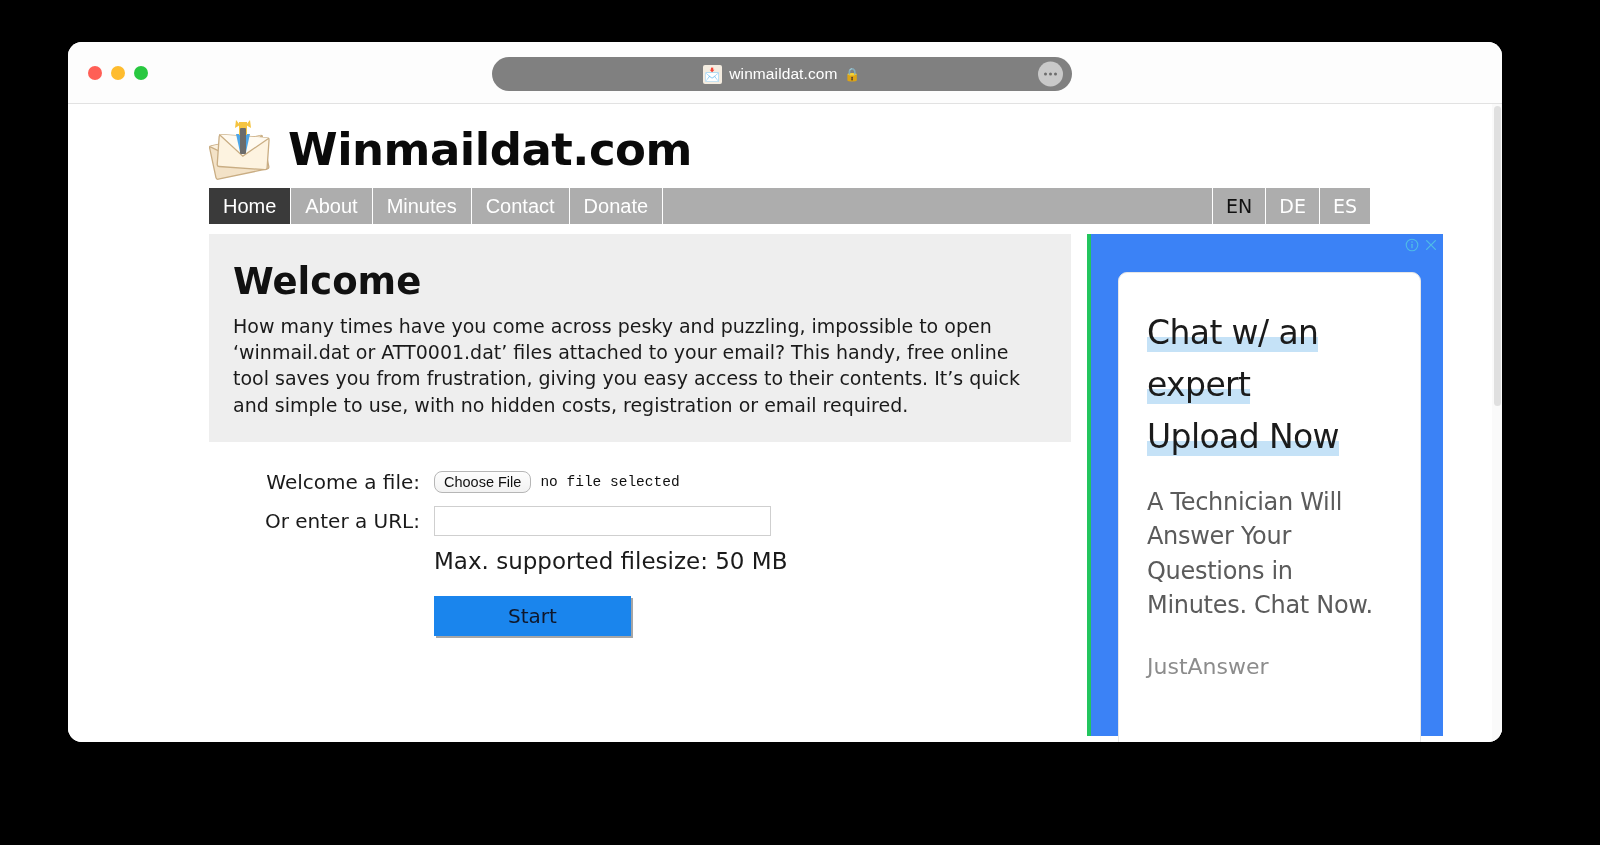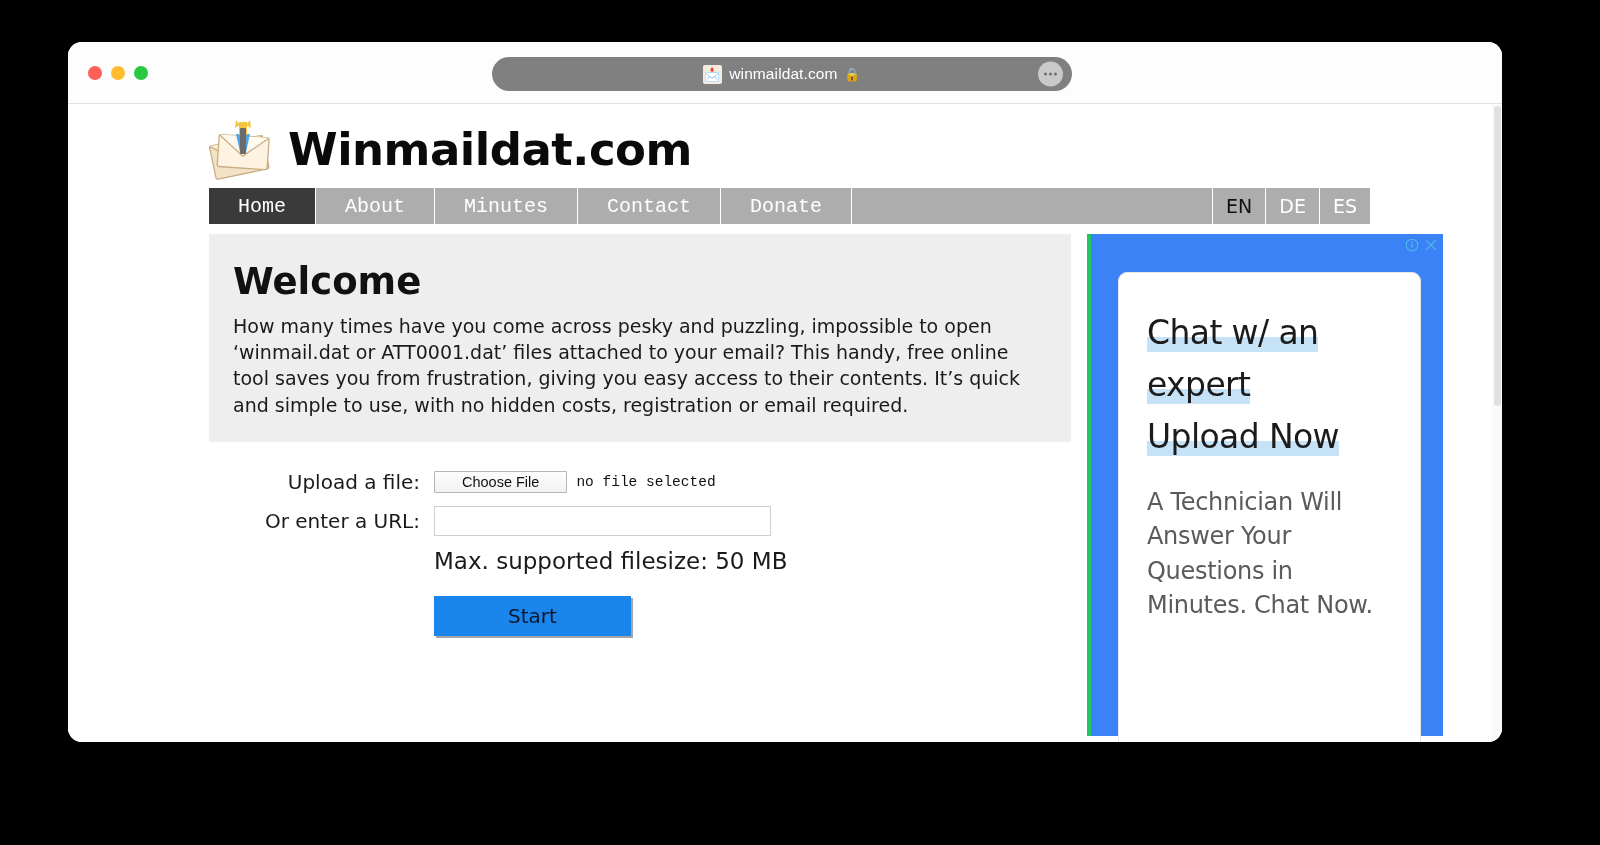--- a/index.html
+++ b/index.html
@@ -124,27 +124,27 @@
   
   #main-nav {
     margin-left: 141px;
     margin-right: 132px;
     height: 36px;
     background: #adadad;
     display: flex;
     align-items: stretch;
   }
   .nav-item {
-    padding: 0 29px;
+    padding: 0 14px;
     display: flex;
     align-items: center;
     color: #ffffff;
     font-size: 20px;
     border-right: 1px solid #ffffff;
-    font-family: Liberation Mono, monospace;
+    font-family: Liberation Sans, sans-serif;
   }
   .nav-item.active { background: #3a3a3a; color: #ffffff; }
   #nav-spacer { flex: 1; border-right: 1px solid #ffffff; }
   .lang-item {
     padding: 0 13px;
     display: flex;
     align-items: center;
     font-size: 19px;
     color: #ffffff;
     border-right: 1px solid #ffffff;
@@ -184,23 +184,23 @@
   .form-label {
     width: 225px;
     text-align: right;
     padding-right: 14px;
     font-size: 20px;
     color: #1a1a1a;
     font-family: "DejaVu Sans", sans-serif;
   }
   #choose-file-button {
     border: 1px solid #b6b6b6;
-    border-radius: 1px;
+    border-radius: 8px;
     background: linear-gradient(#fdfdfd, #f2f2f2);
-    padding: 2px 27px;
+    padding: 2px 9px;
     font-size: 14.5px;
     color: #101010;
     font-family: "Liberation Sans", sans-serif;
   }
   #file-status-text {
     margin-left: 9px;
     font-size: 14.5px;
     color: #101010;
     font-family: Liberation Mono, monospace;
   }
@@ -351,21 +351,21 @@
 
       <div id="main-column">
 
         <section id="welcome-panel">
           <h1 id="welcome-heading">Welcome</h1>
           <p id="welcome-body">How many times have you come across pesky and puzzling, impossible to open ‘winmail.dat or ATT0001.dat’ files attached to your email? This handy, free online tool saves you from frustration, giving you easy access to their contents. It’s quick and simple to use, with no hidden costs, registration or email required.</p>
         </section>
 
         <form id="upload-form">
           <div class="form-row">
-            <span class="form-label">Upload a file:</span>
+            <span class="form-label">Welcome a file:</span>
             <span id="choose-file-button">Choose File</span>
             <span id="file-status-text">no file selected</span>
           </div>
           <div class="form-row">
             <span class="form-label">Or enter a URL:</span>
             <input id="url-input" type="text" placeholder="" style="">
           </div>
           <div id="filesize-note">Max. supported filesize: 50 MB</div>
           <div id="start-button">Start</div>
         </form>
@@ -384,20 +384,21 @@
           </svg>
         </div>
 
         <div id="ad-card">
           <div id="ad-headline">
             <span class="hl">Chat w/ an</span><br>
             <span class="hl">expert</span><br>
             <span class="hl">Upload Now</span>
           </div>
           <div id="ad-body">A Technician Will Answer Your Questions in Minutes. Chat Now.</div>
+          <div id="ad-brand">JustAnswer</div>
         </div>
       </aside>
 
     </div>
 
     <div id="scrollbar-track">
       <div id="scrollbar-thumb"></div>
     </div>
 
   </div>

